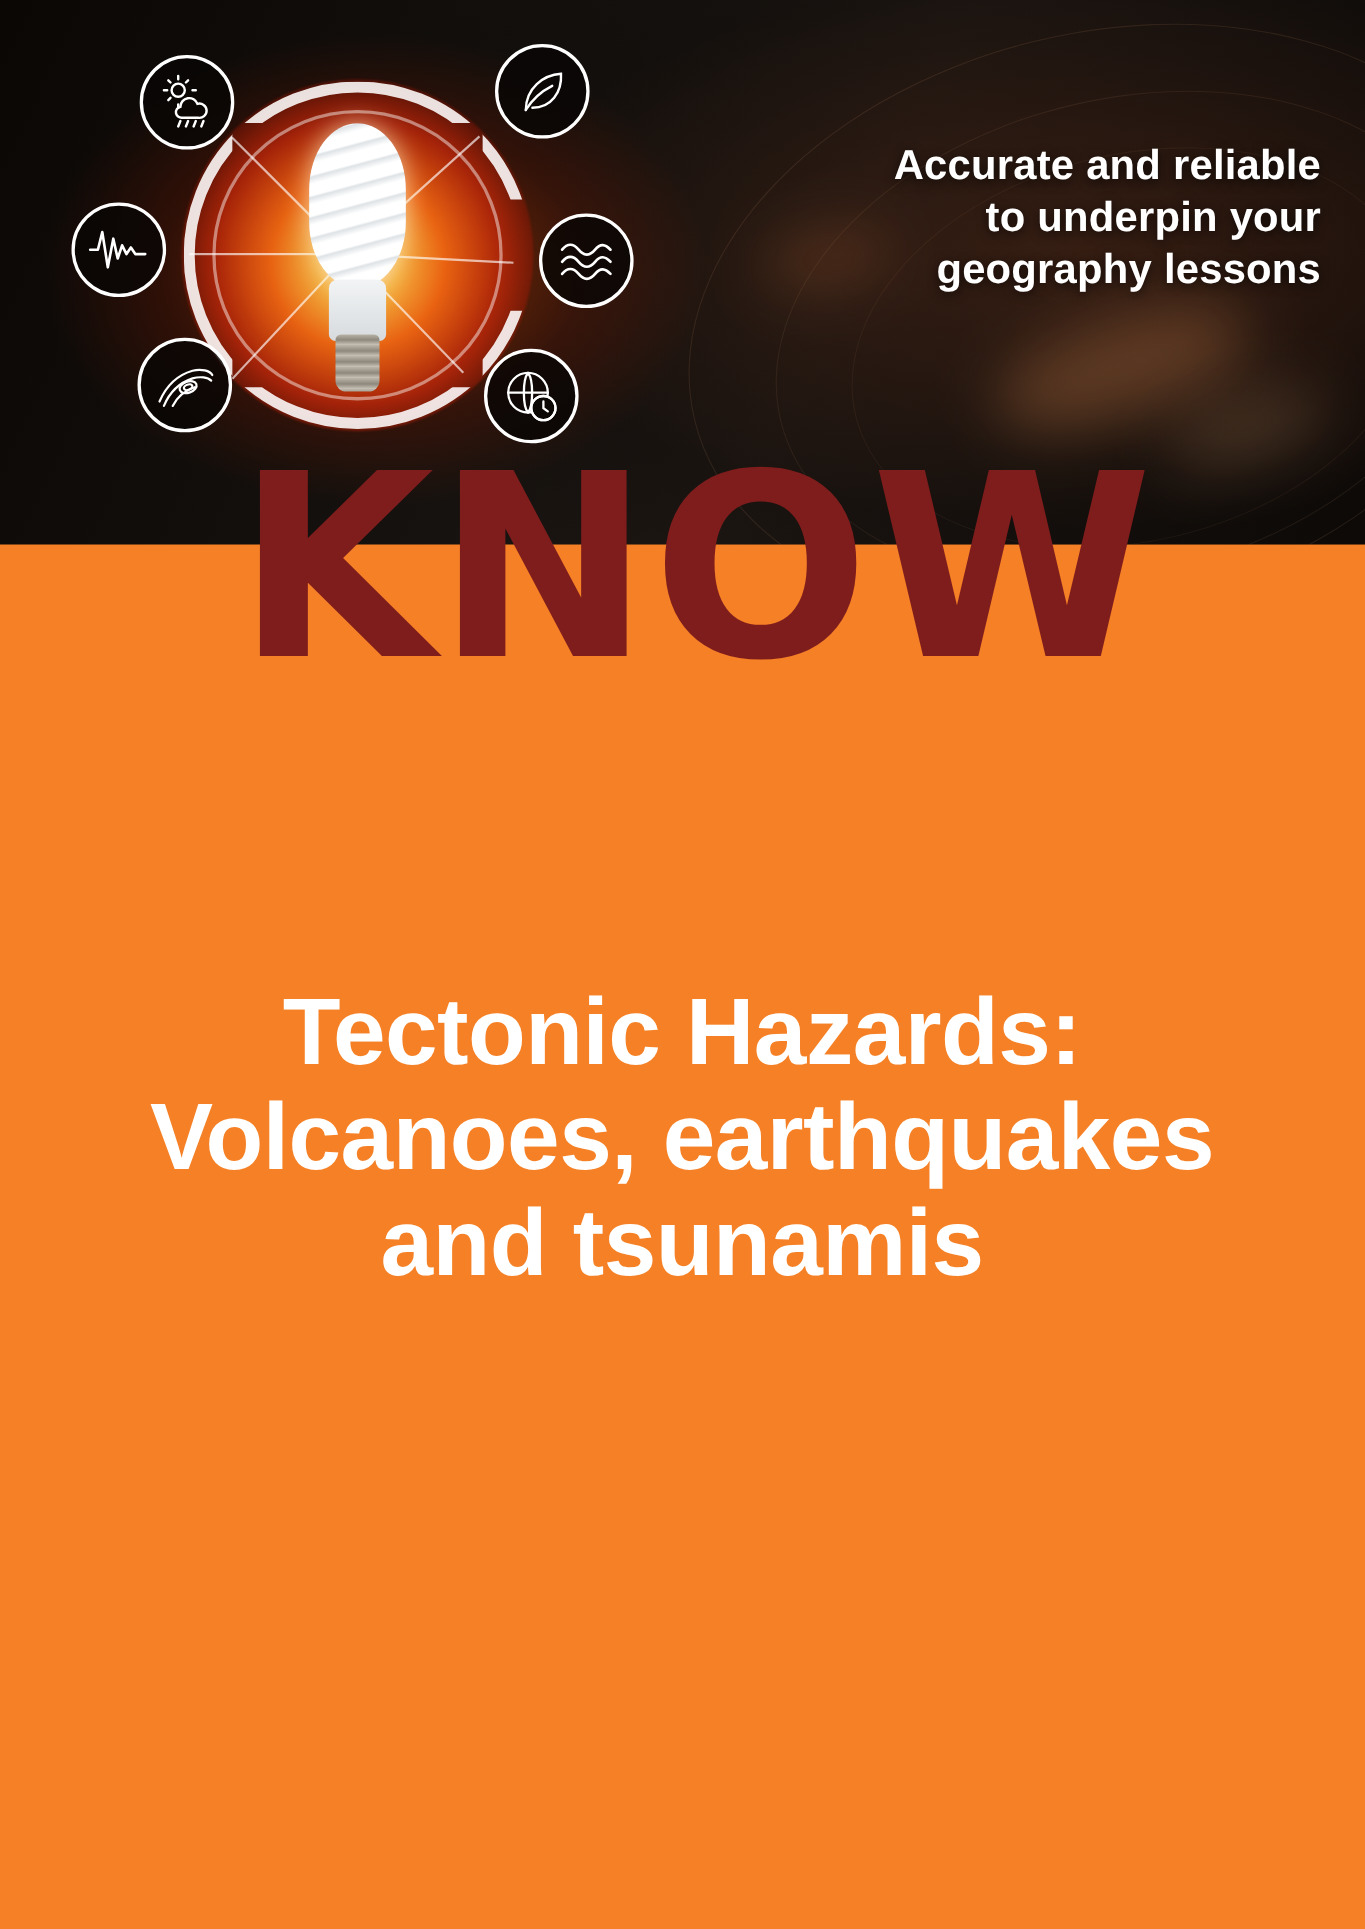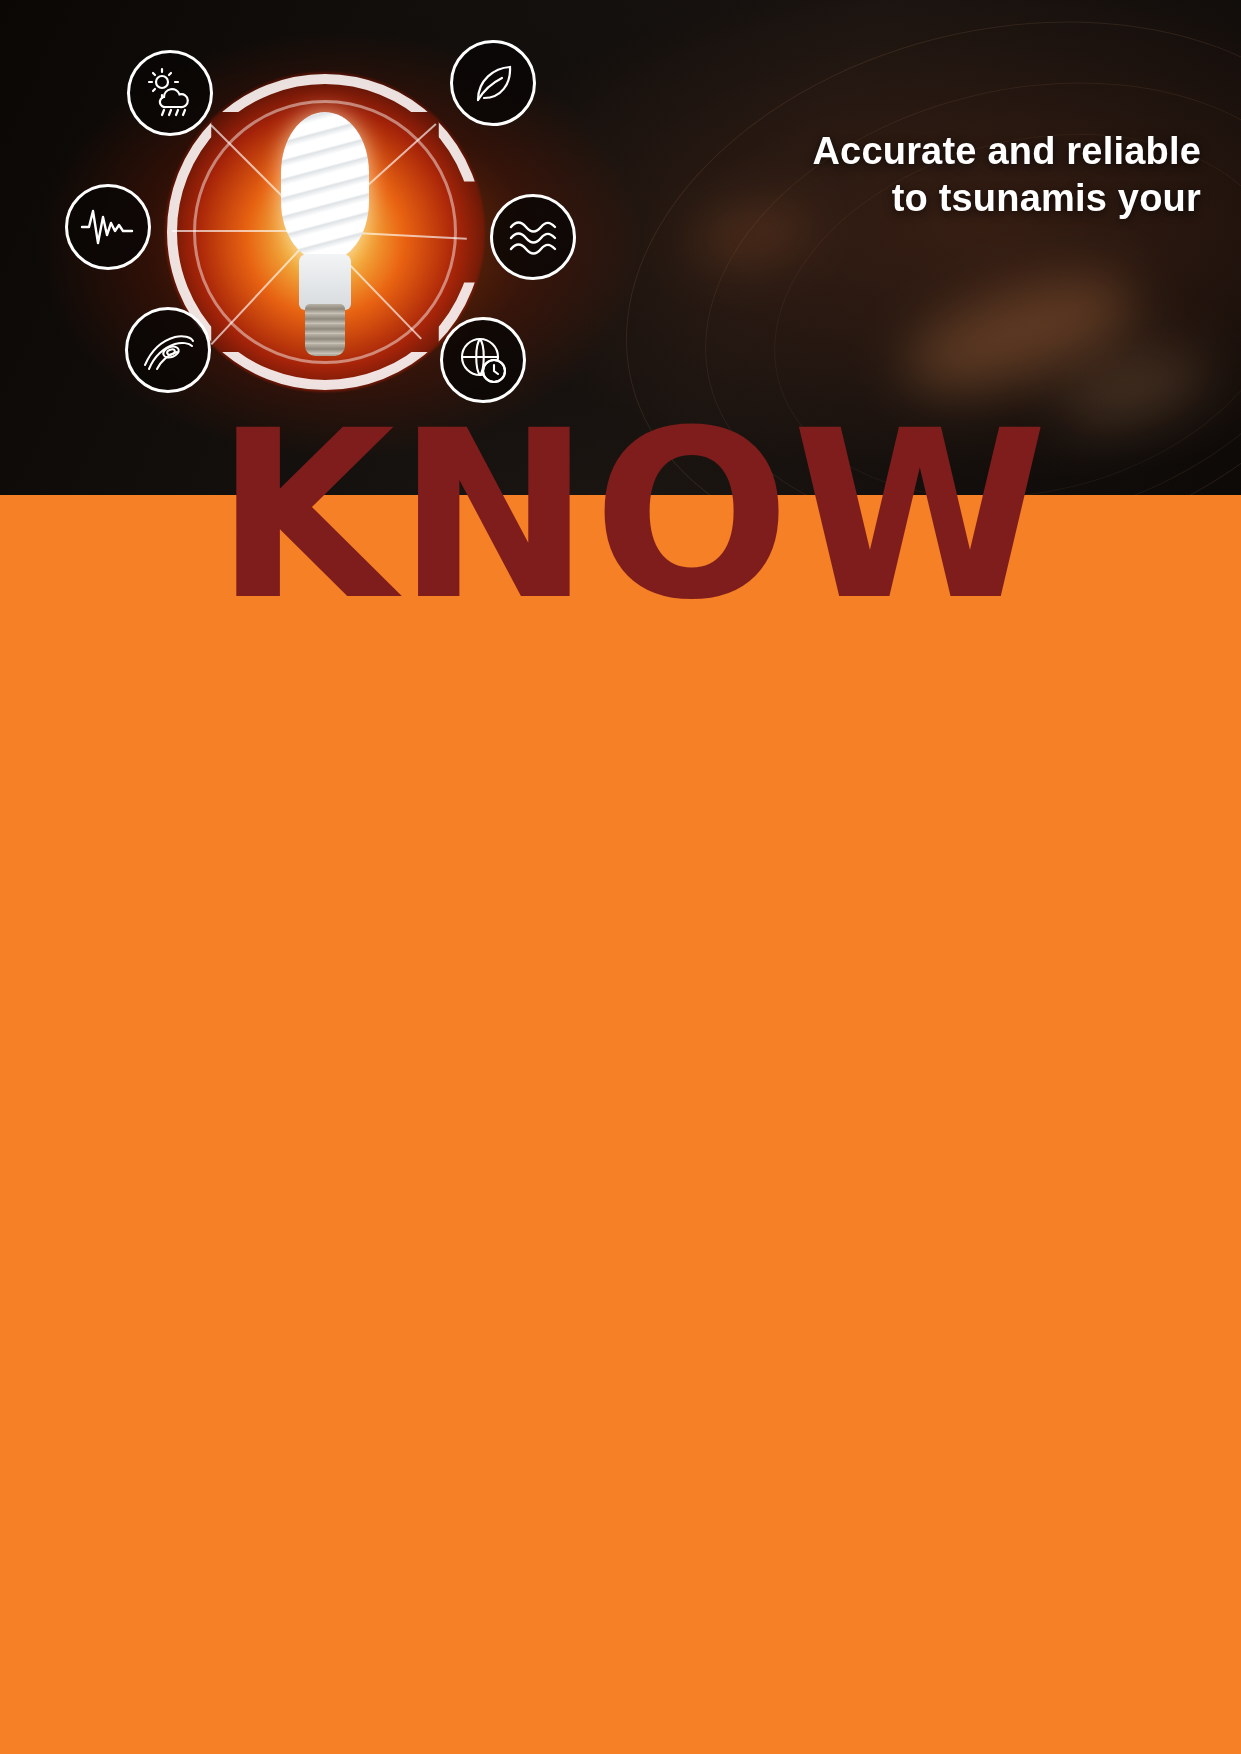--- a/index.html
+++ b/index.html
@@ -288,22 +288,24 @@
           <path d="M6 24h36M24 6c5 6 5 30 0 36M24 6c-5 6-5 30 0 36"></path>
           <circle cx="38" cy="38" r="11" fill="#0a0705"></circle>
           <circle cx="38" cy="38" r="11"></circle>
           <path d="M38 32v6l4 3"></path>
         </svg>
       </div>
     </div>
 
     <div class="tagline">
       <span>Accurate and reliable</span>
-      <span>to tsunamis your</span>
+      <span>to underpin your</span>
+      <span>geography lessons</span>
     </div>
   </div>
 
   <div class="wordmark">
     <div class="wm-know">KNOW</div>
   </div>
 
+  <div class="title">Tectonic Hazards: Volcanoes, earthquakes and tsunamis</div>
 
 </div>
 
 </body></html>

